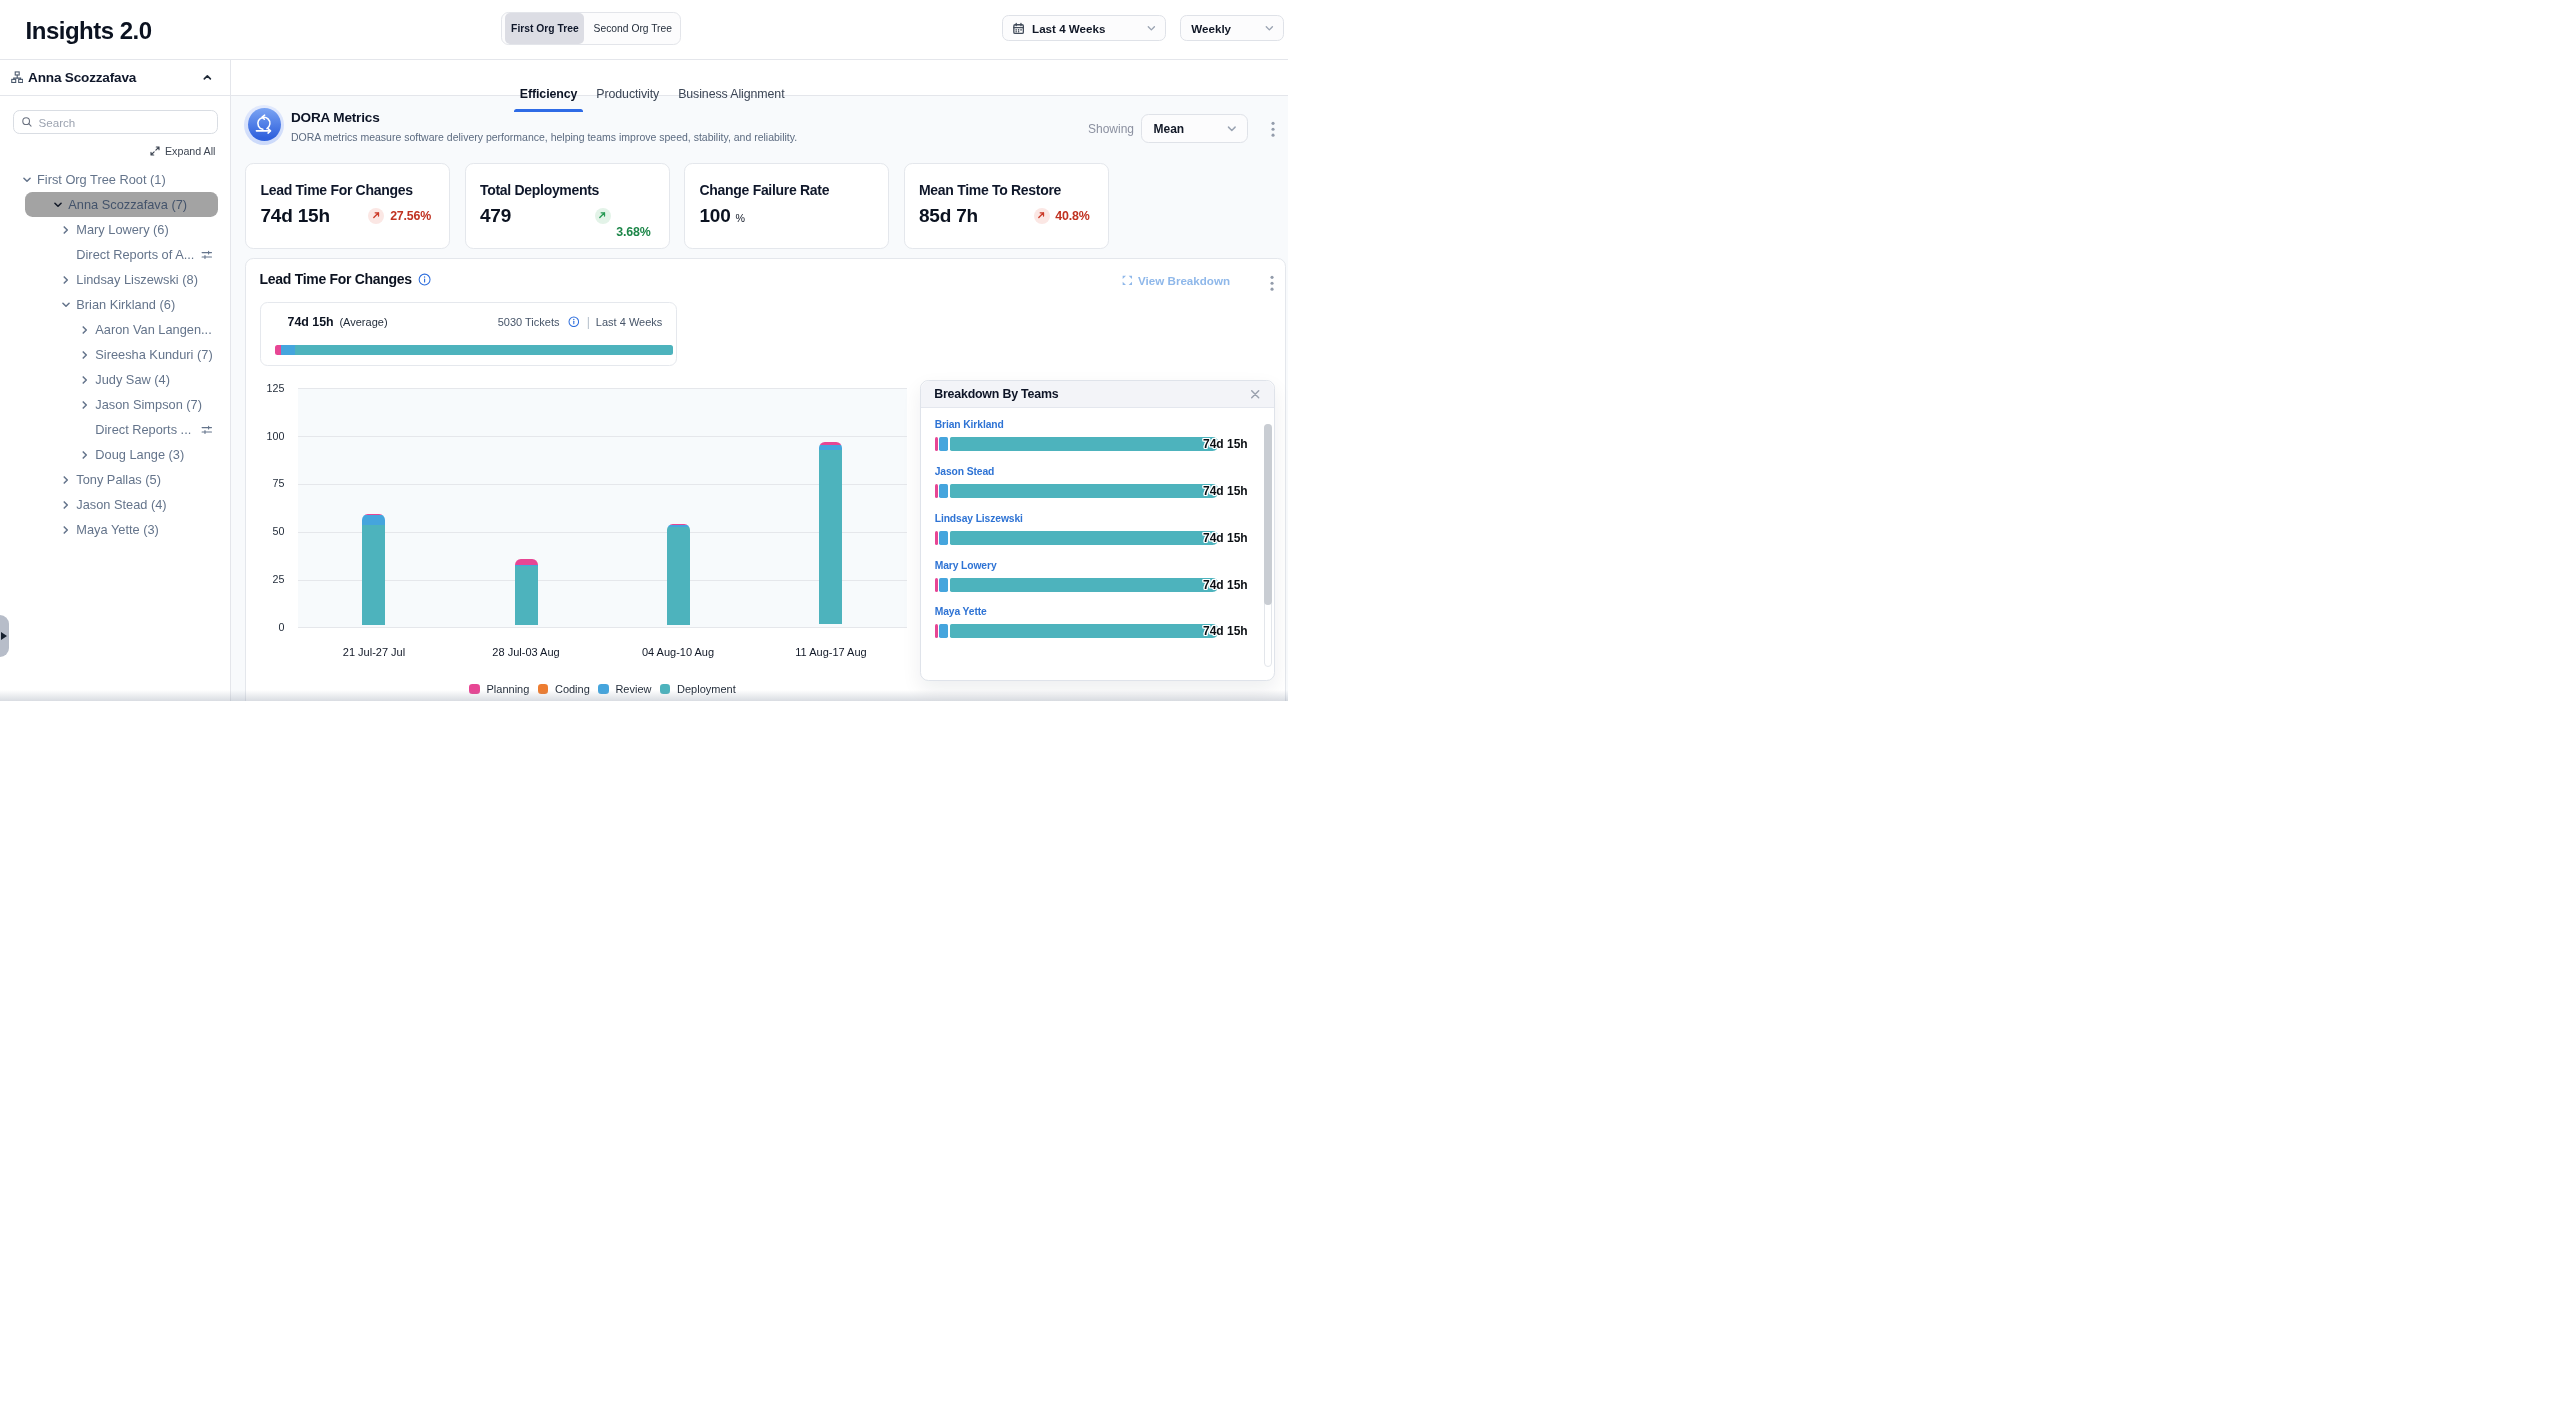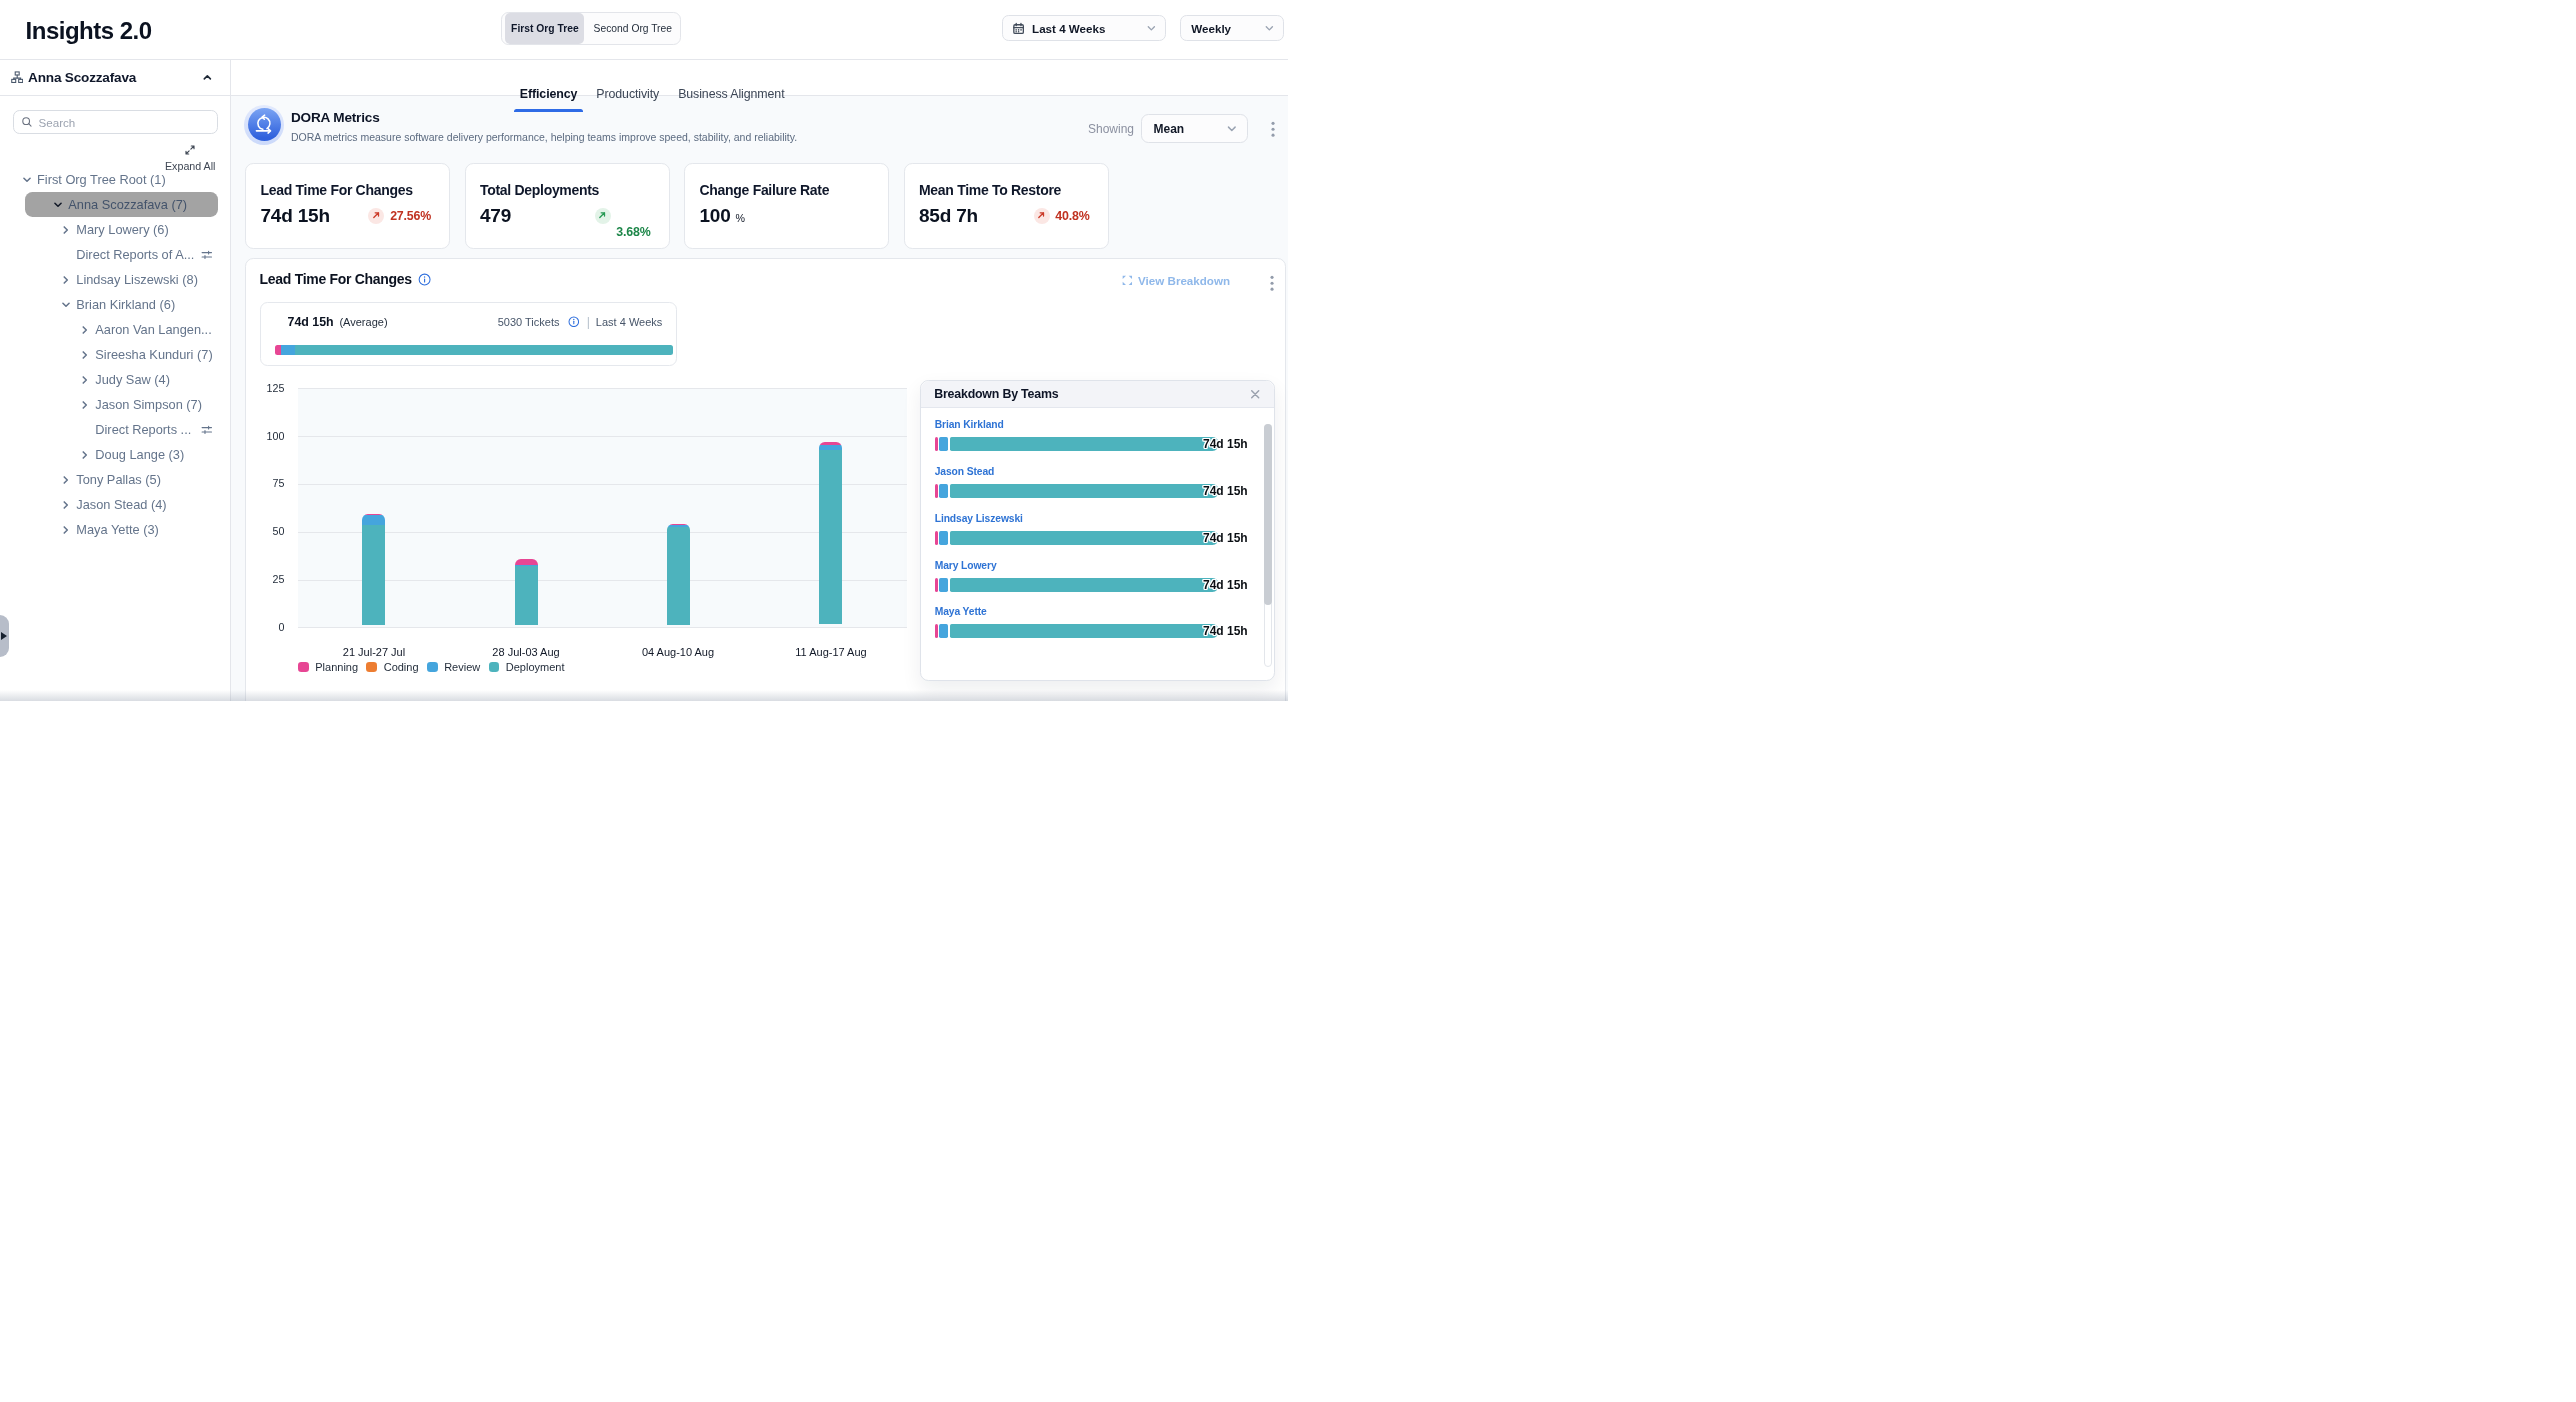--- a/index.html
+++ b/index.html
@@ -26,21 +26,21 @@
   .sidebar { width:231px; min-width:231px; background:#fff; border-right:0.8px solid #e4e6eb; position:relative; }
   .main { flex:1; background:#f8fafc; position:relative; }
 
   
   .sidebar-head { height:36px; border-bottom:0.8px solid #e4e6eb; display:flex; align-items:center; padding:0 10.7px; background:#fff; }
   .sidebar-head .name { font-size:13.6px; font-weight:700; color:#0f172a; margin-left:5px; letter-spacing:-0.2px; }
   .sidebar-head .collapse { margin-left:auto; margin-right:6.6px; display:flex; cursor:pointer; }
   .search-wrap { margin:14px 12.4px 0 12.8px; height:24px; border:0.8px solid #d9dde3; border-radius:6.6px; display:flex; align-items:center; padding:0 7.4px; background:#fff; }
   .search-wrap input { border:none; outline:none; font-size:11.6px; color:#334155; margin-left:5.8px; width:100%; font-family:inherit; background:transparent; }
   .search-wrap input::placeholder { color:#9ca3b0; }
-  .expand-all { position:absolute; top:85px; right:14.5px; display:flex; align-items:center; gap:5px; font-size:10.7px; color:#3f4754; cursor:pointer;flex-direction:column; }
+  .expand-all { position:absolute; top:85px; right:14.5px; display:flex; align-items:center; gap:5px; font-size:10.7px; color:#3f4754; cursor:pointer; }
   .tree { position:absolute; top:107px; left:12.8px; right:12px; }
   .tree-row { height:25px; display:flex; align-items:center; border-radius:7.4px; color:#64748b; font-size:12.8px; cursor:pointer; white-space:nowrap; }
   .tree-row.selected { background:#a3a3a3; color:#43536b;margin-left:12px; }
   .tree-row .tr-chev { width:13.2px; min-width:13.2px; display:flex; justify-content:center; }
   .tree-row .tr-label { margin-left:3.3px; overflow:hidden; text-overflow:ellipsis; }
   .tree-row .tr-filter { margin-left:auto; margin-right:5px; display:flex; }
 
   
   .tabs-row { height:36px; background:#fff; border-bottom:0.8px solid #e4e6eb; position:relative; }
   .tabs { position:absolute; left:283px; top:16px; height:100%; display:flex; gap:7.4px; }
@@ -89,21 +89,21 @@
   .sc-right { margin-left:auto; display:flex; align-items:center; gap:5.8px; font-size:11px; color:#475569; }
   .sc-right .pipe { color:#b6c0cc; font-size:12.4px; margin-left:1.7px; }
   .sc-bar { position:absolute; left:14.5px; top:42px; width:398px; height:10.3px; border-radius:2.5px; overflow:hidden; display:flex; }
 
   
   .plot-bg { position:absolute; left:52px; top:129px; width:609px; height:239px; background:#f7fafc; }
   .gridline { position:absolute; left:0; right:0; height:0.8px; background:#e5e7eb; }
   .ytick { position:absolute; width:33px; text-align:right; font-size:10.7px; color:#1f2937; transform:translateY(-50%); }
   .bar-stack { position:absolute; bottom:95px; width:23px; display:flex; flex-direction:column; border-radius:5.8px 5.8px 0 0; overflow:hidden; }
   .xtick { position:absolute; font-size:11px; color:#111827; transform:translateX(-50%); white-space:nowrap; top:387px; }
-  .legend { position:absolute; left:52px; width:609px; top:402px; display:flex; justify-content:flex-start; gap:8.3px; }
+  .legend { position:absolute; left:52px; width:609px; top:424px; display:flex; justify-content:center; gap:8.3px; }
   .legend-item { display:flex; align-items:center; gap:6.6px; font-size:11px; color:#1f2937; }
   .legend-chip { width:10.7px; height:10.7px; border-radius:3.3px; }
 
   
   .panel { position:absolute; left:674px; top:121px; width:355px; height:301px; background:#fff; border:0.8px solid #dfe3ea; border-radius:8.3px; box-shadow:0 8.3px 20px rgba(15,23,42,0.07); }
   .panel-head { height:27px; background:#f3f4f8; border-bottom:0.8px solid #e4e7ee; border-radius:8.3px 8.3px 0 0; display:flex; align-items:center; padding:0 10.7px 0 13.2px; }
   .panel-title { font-size:12.4px; font-weight:800; color:#0d1426; letter-spacing:-0.2px; }
   .panel-close { margin-left:auto; display:flex; cursor:pointer; padding:1.7px; }
   .team-row { position:absolute; left:13.7px; width:284px; }
   .team-name { font-size:10.3px; font-weight:700; color:#2e73d4; cursor:pointer; letter-spacing:-0.1px; }

